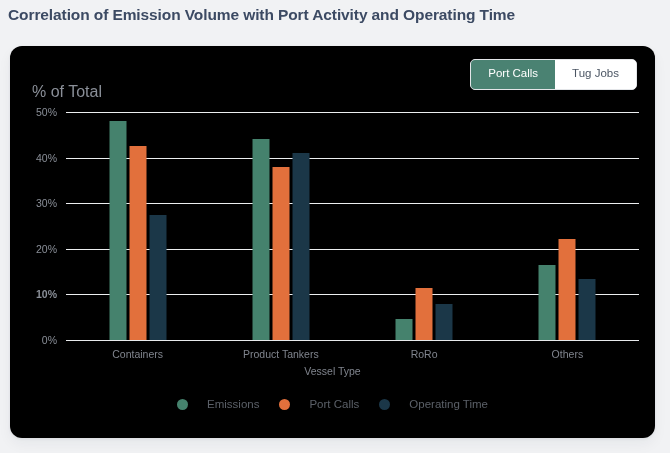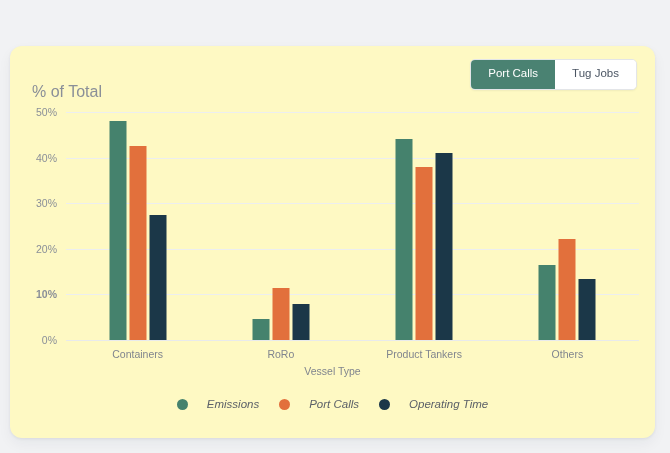--- a/index.html
+++ b/index.html
@@ -28,21 +28,21 @@
     color: #3c4a63;
     letter-spacing: -0.1px;
     white-space: nowrap;
   }
   .card {
     position: absolute;
     left: 10px;
     top: 46px;
     width: 645px;
     height: 392px;
-    background: #fef9c3;
+    background: #000000;
     border-radius: 12px;
     box-shadow: 0 1px 3px rgba(25,35,55,0.07), 0 6px 14px rgba(25,35,55,0.05);
     box-sizing: border-box;
   }
   
   .toggle-group {
     position: absolute;
     right: 18px;
     top: 13px;
     display: flex;
@@ -156,39 +156,39 @@
     top: 352px;
     display: flex;
     justify-content: center;
     gap: 20px;
   }
   .legend-item {
     display: flex;
     align-items: center;
     gap: 19px;
     cursor: pointer;
-    font-style: italic;
   }
   .legend-dot {
     width: 11px;
     height: 11px;
     border-radius: 50%;
     flex: 0 0 auto;
   }
   .legend-label {
     font-size: 11.5px;
     color: #5b6068;
     white-space: nowrap;
   }
 </style>
 </head>
 <body>
 
 <div class="page">
 
+  <div class="page-title">Correlation of Emission Volume with Port Activity and Operating Time</div>
 
   <div class="card">
 
     <div class="toggle-group">
       <button class="toggle-btn active">Port Calls</button>
       <button class="toggle-btn">Tug Jobs</button>
     </div>
 
     <div class="axis-title-y">% of Total</div>
 
@@ -217,33 +217,33 @@
           <div class="group">
             <div class="bars">
               <div class="bar" title="Emissions: 48%" style="background: rgb(69, 130, 109); height: 96%;"></div>
               <div class="bar" title="Port Calls: 42.5%" style="background: rgb(226, 112, 60); height: 85%;"></div>
               <div class="bar" title="Operating Time: 27.5%" style="background: rgb(27, 55, 72); height: 55%;"></div>
             </div>
             <div class="xtick">Containers</div>
           </div>
           <div class="group">
             <div class="bars">
+              <div class="bar" title="Emissions: 44%" style="background: rgb(69, 130, 109); height: 88%;"></div>
+              <div class="bar" title="Port Calls: 38%" style="background: rgb(226, 112, 60); height: 76%;"></div>
+              <div class="bar" title="Operating Time: 41%" style="background: rgb(27, 55, 72); height: 82%;"></div>
+            </div>
+            <div class="xtick">Product Tankers</div>
+          </div>
+          <div class="group">
+            <div class="bars">
               <div class="bar" title="Emissions: 4.5%" style="background: rgb(69, 130, 109); height: 9%;"></div>
               <div class="bar" title="Port Calls: 11.5%" style="background: rgb(226, 112, 60); height: 23%;"></div>
               <div class="bar" title="Operating Time: 7.8%" style="background: rgb(27, 55, 72); height: 15.6%;"></div>
             </div>
             <div class="xtick">RoRo</div>
-          </div>
-          <div class="group">
-            <div class="bars">
-              <div class="bar" title="Emissions: 44%" style="background: rgb(69, 130, 109); height: 88%;"></div>
-              <div class="bar" title="Port Calls: 38%" style="background: rgb(226, 112, 60); height: 76%;"></div>
-              <div class="bar" title="Operating Time: 41%" style="background: rgb(27, 55, 72); height: 82%;"></div>
-            </div>
-            <div class="xtick">Product Tankers</div>
           </div>
           <div class="group">
             <div class="bars">
               <div class="bar" title="Emissions: 16.5%" style="background: rgb(69, 130, 109); height: 33%;"></div>
               <div class="bar" title="Port Calls: 22.2%" style="background: rgb(226, 112, 60); height: 44.4%;"></div>
               <div class="bar" title="Operating Time: 13.3%" style="background: rgb(27, 55, 72); height: 26.6%;"></div>
             </div>
             <div class="xtick">Others</div>
           </div>
         </div>

